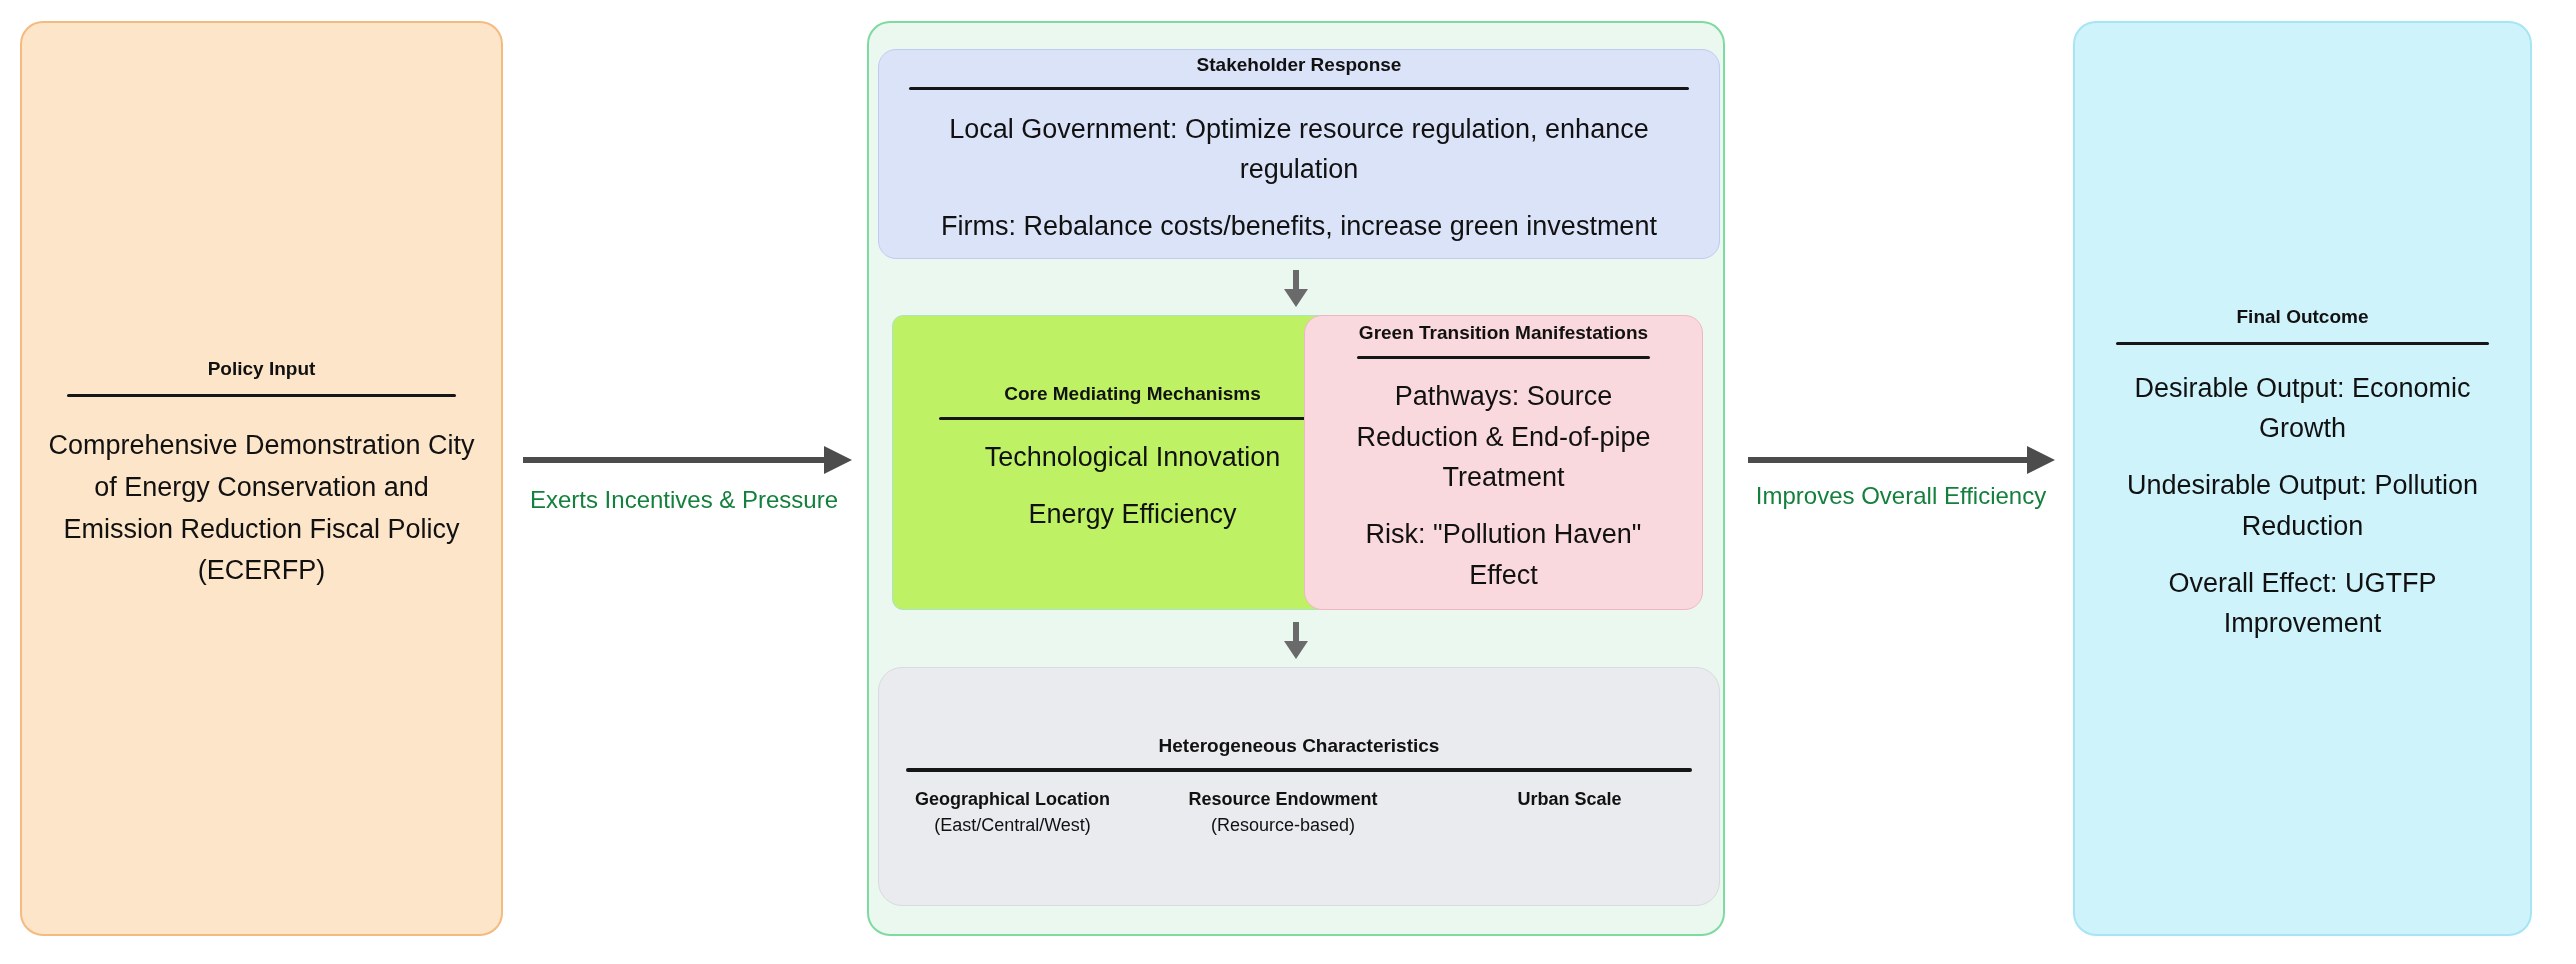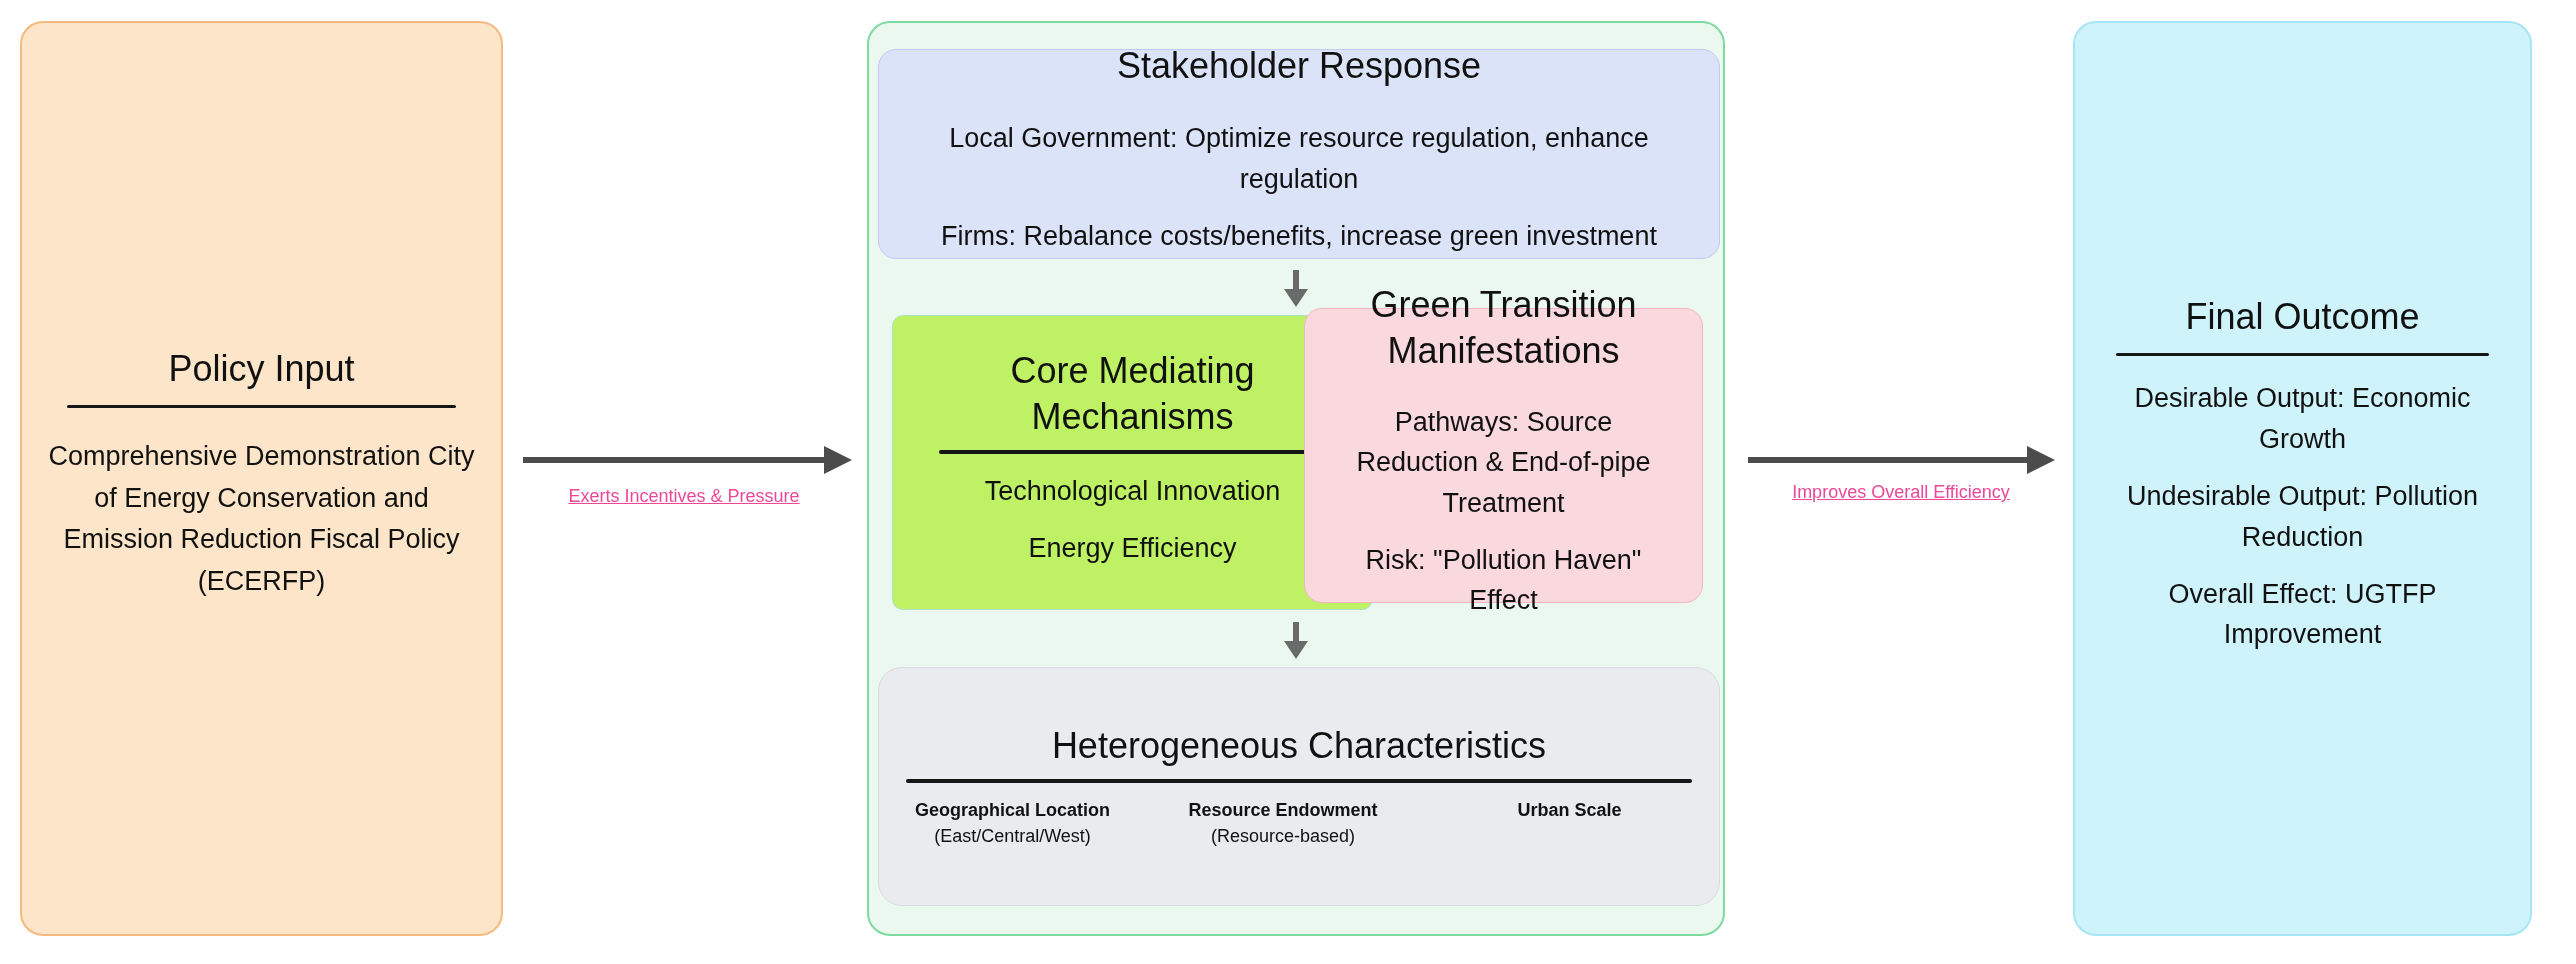--- a/index.html
+++ b/index.html
@@ -10,28 +10,28 @@
         justify-content:center;text-align:center;}
 
   .policy{left:20px;top:21px;width:483px;height:915px;background:#fce5c9;
           border:2.6px solid #f5ba7f;border-radius:23px;padding:0 19px;}
   .mech{left:867px;top:21px;width:858px;height:915px;background:#ebf8f0;
         border:2.6px solid #7eda9f;border-radius:23px;}
   .stakeholder{left:878px;top:49px;width:842px;height:210px;background:#dbe3f8;
         border:1.9px solid #c0cbf1;border-radius:18px;padding:0 9px;}
   .core{left:892px;top:315px;width:481px;height:295px;background:#bef264;
         border:1.9px solid #abe3c5;border-radius:11px;padding:0 16.6px;}
-  .transition{left:1304px;top:308px;width:399px;height:295px;background:#f9d9dd;
+  .transition{left:1304px;top:315px;width:399px;height:295px;background:#f9d9dd;
         border:1.9px solid #f2b6c0;border-radius:18px;padding:0 30px;}
   .hetero{left:878px;top:667px;width:842px;height:239px;background:#e9ebee;
         border:1.9px solid #d8dbdf;border-radius:24px;padding:0 10.2px;}
   .outcome{left:2073px;top:21px;width:459px;height:915px;background:#cff3fb;
         border:2.6px solid #a5e5f4;border-radius:23px;padding:0 23px;}
 
-  .ttl{font-size:36px;font-weight:400;line-height:1.28;}
+  .ttl{font-size:19px;font-weight:700;line-height:1.28;}
   .rule{height:3.2px;background:#161616;border-radius:1.9px;margin:12.8px auto 14px;}
   .policy .rule{width:88%}
   .stakeholder .rule{width:95%;margin:10.2px auto 10.2px;}
   .core .rule{width:87%;margin:10.2px auto 9px;}
   .transition .rule{width:87%;margin:10.2px auto 9px;}
   .hetero .rule{width:96%;margin:10.2px auto 9px;}
   .outcome .rule{width:91%}
 
   .card p{margin:8.3px 0;font-size:27px;line-height:1.5;}
   .policy p{line-height:1.55;margin-top:14px;}
@@ -40,22 +40,22 @@
   .col{line-height:1.48;}
   .col .hdr{font-weight:700;}
   .col-1{width:223px}.col-2{width:274px}.col-3{width:255px}
 
   .harrow{position:absolute;height:28px;display:flex;align-items:center;}
   .harrow .shaft{height:6.4px;background:#4c4c4c;flex:1;}
   .harrow .head{width:0;height:0;border-top:14px solid transparent;
                 border-bottom:14px solid transparent;border-left:28px solid #4c4c4c;}
   #arrow-left{left:523px;top:446px;width:329px;}
   #arrow-right{left:1748px;top:446px;width:307px;}
-  .alabel{position:absolute;font-size:18px;color:#ec4899;white-space:nowrap;
-          transform:translateX(-50%);text-decoration:underline;}
+  .alabel{position:absolute;font-size:24px;color:#15803d;white-space:nowrap;
+          transform:translateX(-50%);}
   #alabel-left{left:684px;top:486px;}
   #alabel-right{left:1901px;top:482px;}
 
   .varrow{position:absolute;transform:translateX(-50%);display:flex;
           flex-direction:column;align-items:center;}
   .varrow .vshaft{width:5.7px;height:19px;background:#6a6a6a;}
   .varrow .vhead{width:0;height:0;border-left:12px solid transparent;
                  border-right:12px solid transparent;border-top:18px solid #6a6a6a;}
   #varrow-1{left:1296px;top:270px;}
   #varrow-2{left:1296px;top:622px;}

